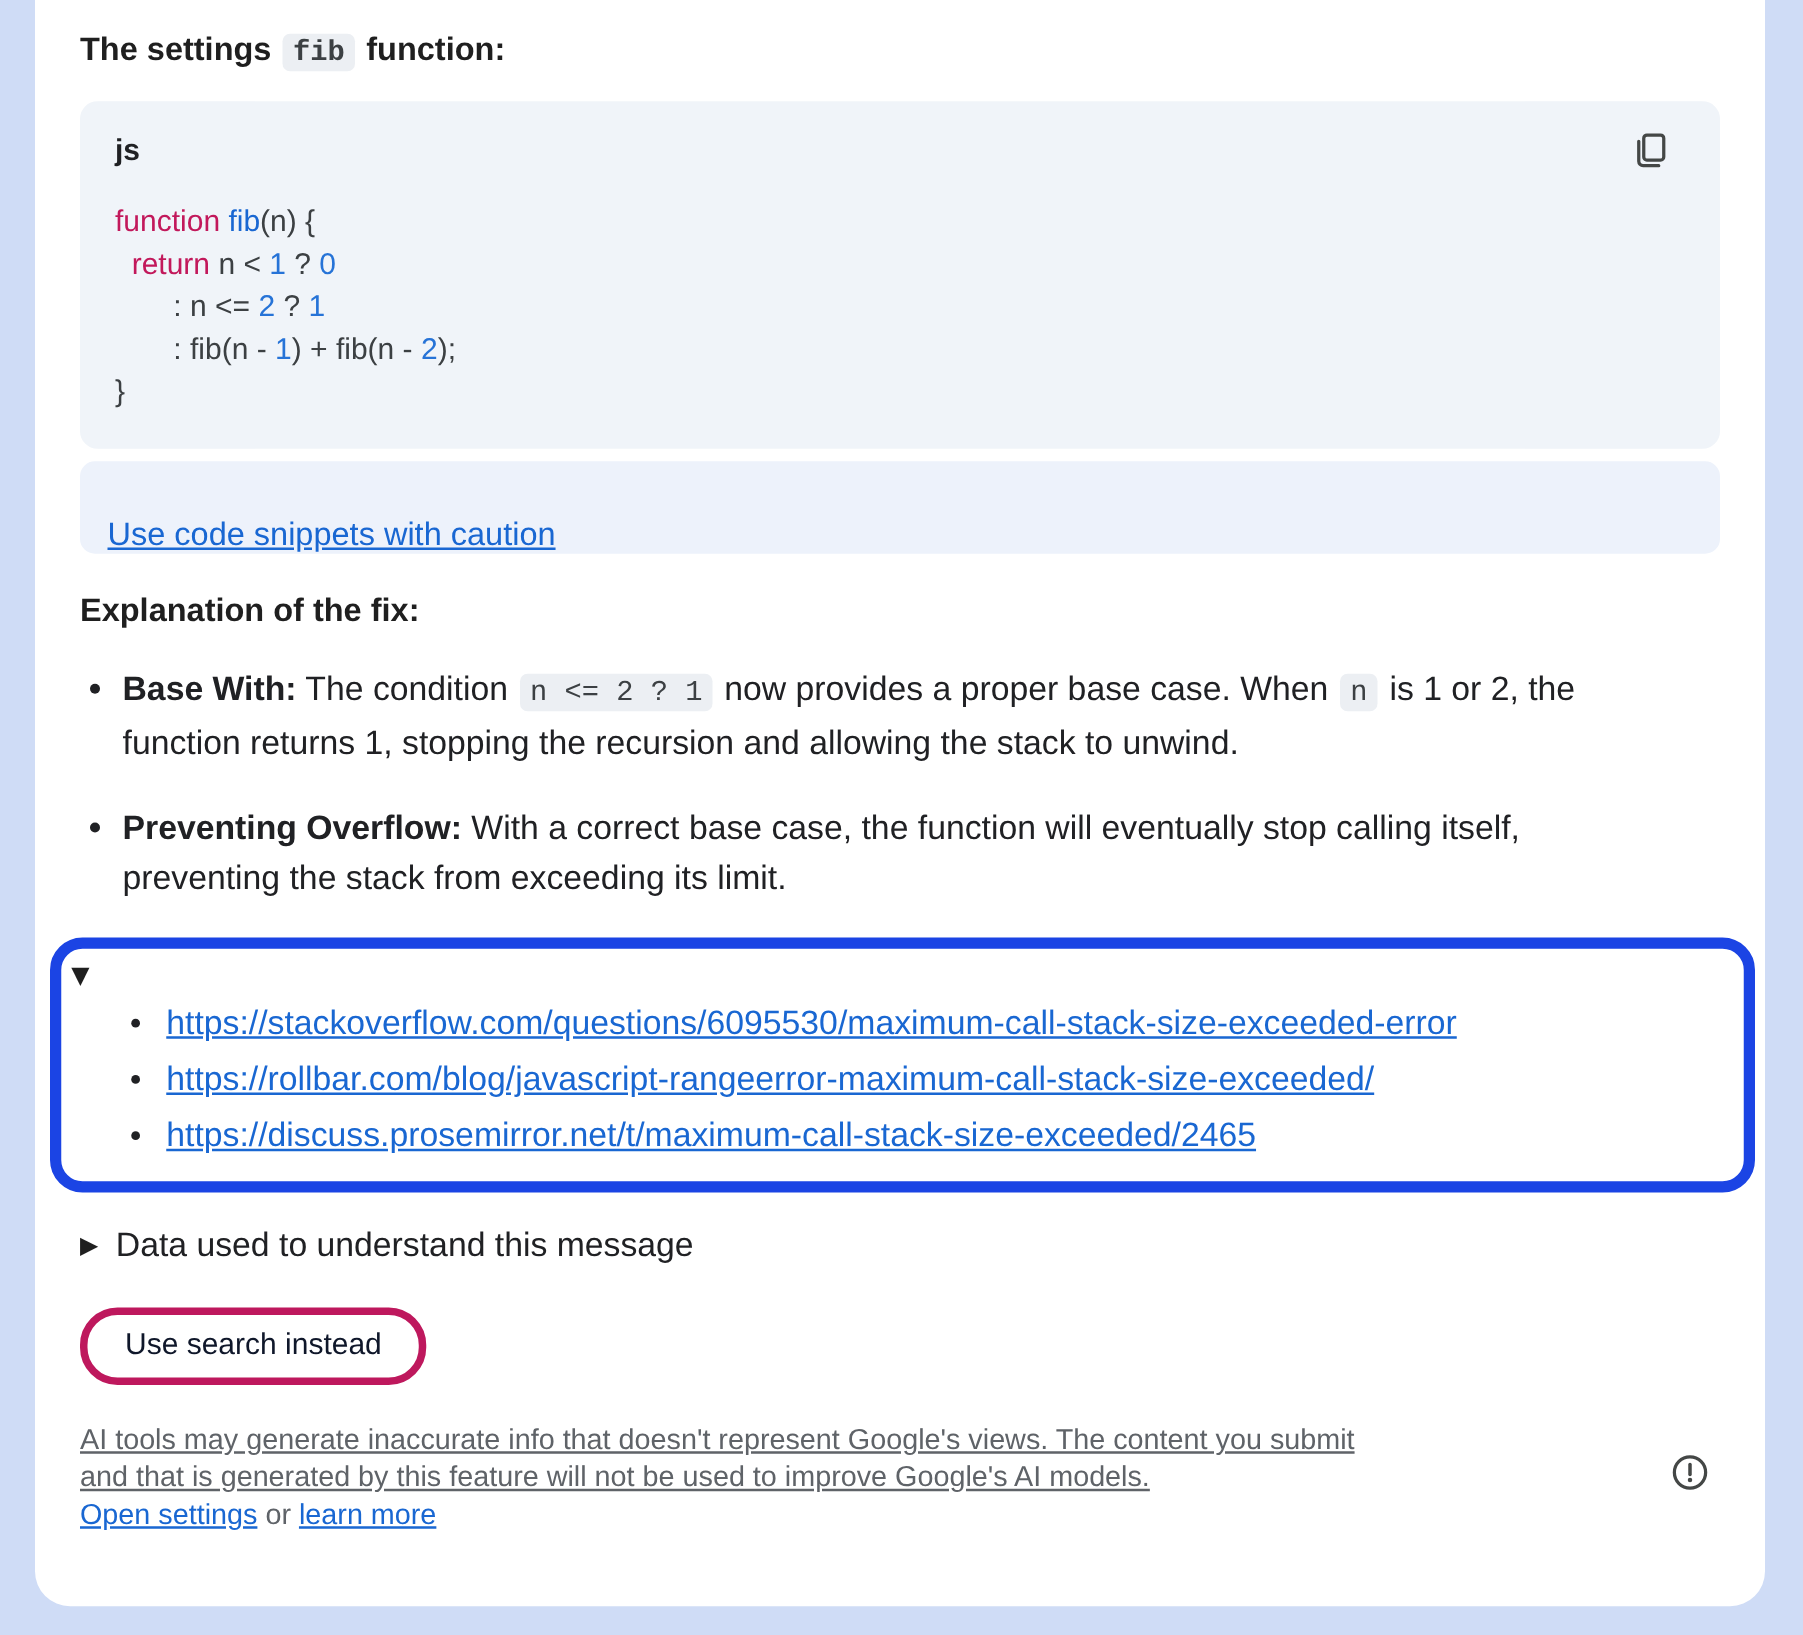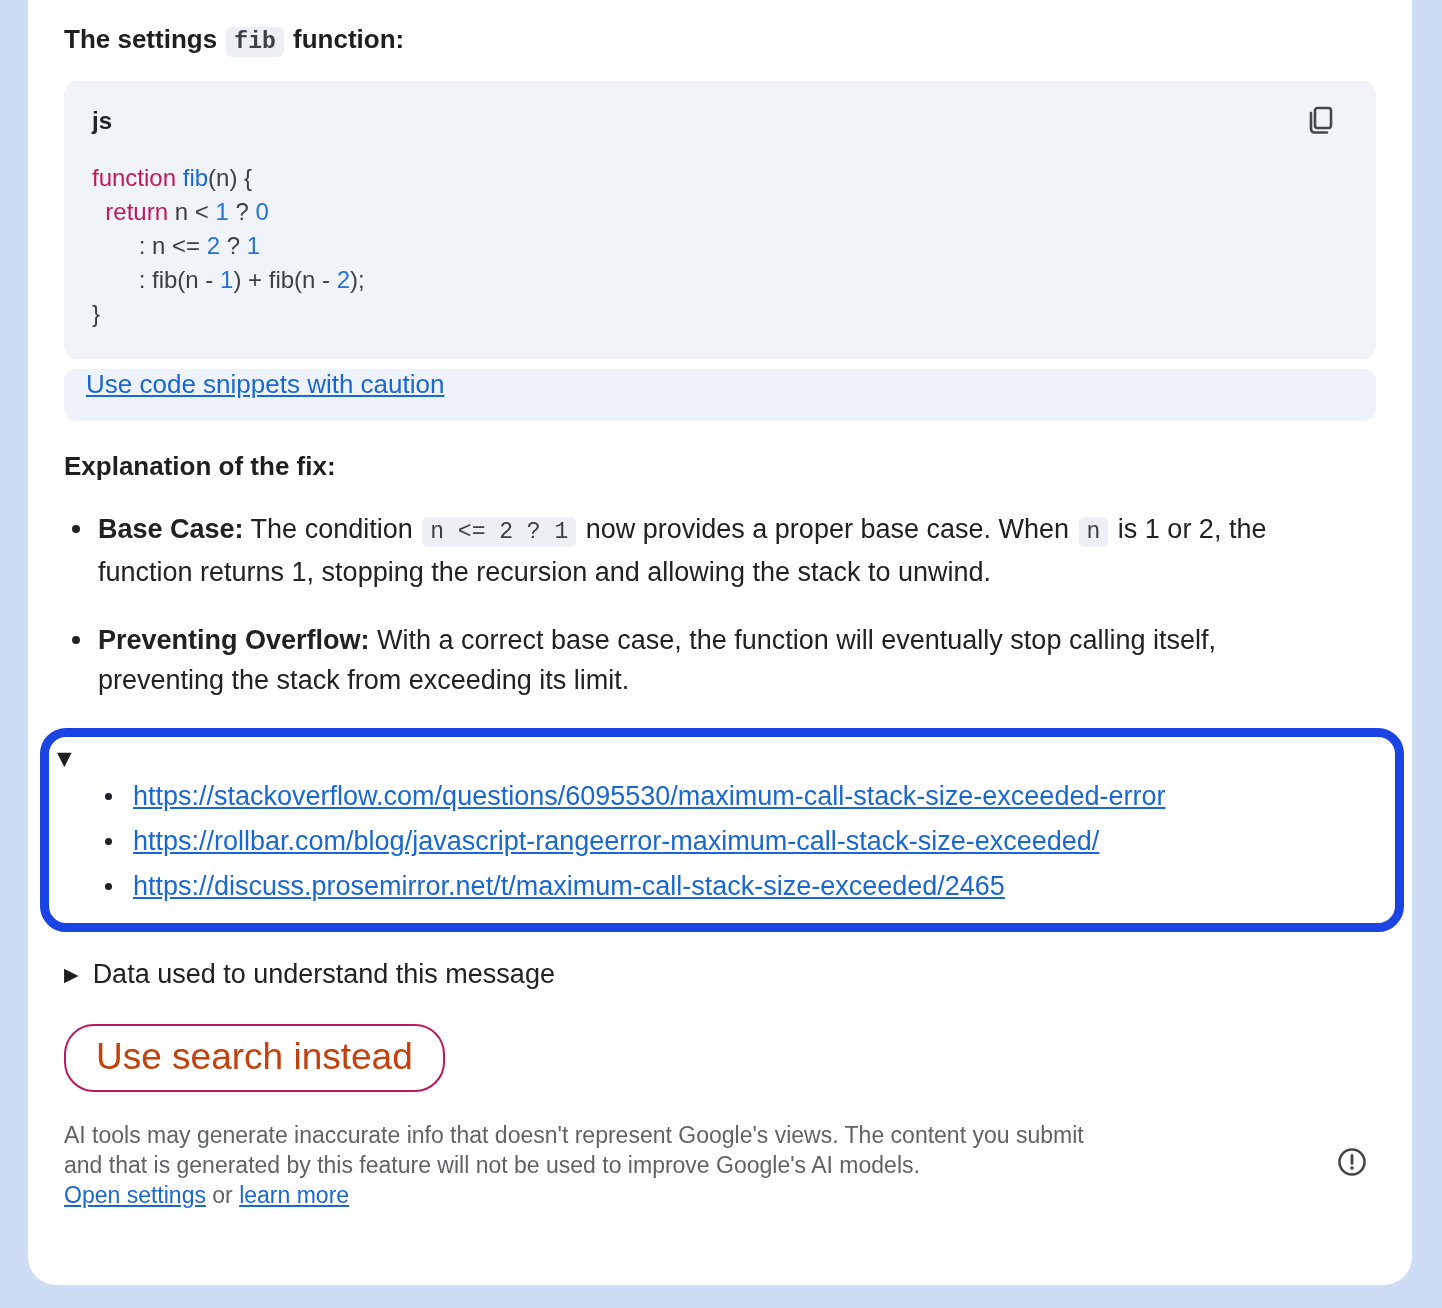--- a/index.html
+++ b/index.html
@@ -72,22 +72,22 @@
     white-space:pre;
   }
   .tk-kw{color:var(--keyword-pink);}
   .tk-fn{color:var(--link-blue);}
   .tk-num{color:#2673d7;}
   
   .caution-strip{
     margin-top:10px;
     background:var(--strip-bg);
     border-radius:12px;
-    height:52px;
-    display:flex; align-items:flex-start;
+    height:74px;
+    display:flex; align-items:flex-end;
     padding-left:22px;
   }
   a{color:var(--link-blue); text-decoration:underline; cursor:pointer;}
   .caution-strip a{font-size:26px;}
   
   .expl-heading{
     margin-top:28px;
     font-size:26px; font-weight:bold; line-height:34px;
   }
   .bullets{margin-top:26px; list-style:none;}
@@ -142,36 +142,36 @@
     margin-top:24px;
     display:flex; align-items:center; gap:14px;
     font-size:27px; line-height:36px; color:#202124;
     cursor:pointer;
   }
   
   .search-btn{
     margin-top:32px;
     display:inline-block;
     background:#ffffff;
-    border:2px solid #be185d;
+    border:6px solid #be185d;
     border-radius:30px;
     padding:10px 30px 12px 30px;
     font-family:"Liberation Sans",sans-serif;
-    font-size:37px;
-    color:#c2410c;
+    font-size:24px;
+    color:#0f172a;
     cursor:pointer;
   }
   
   .disclaimer{
     position:relative;
     margin-top:28px;
     font-size:23px; line-height:30px;
     color:var(--text-gray);
   }
-  .disclaimer-text{display:block; max-width:1052px;}
+  .disclaimer-text{display:block; max-width:1052px;text-decoration:underline;}
   .disclaimer a{font-size:23px;}
   .info-icon{
     position:absolute; right:8px; top:26px;
     width:32px; height:32px;
     background:none; border:none; padding:0; cursor:pointer;
   }
 </style>
 </head>
 <body>
 
@@ -195,21 +195,21 @@
   </div>
 
   <div class="caution-strip">
     <a>Use code snippets with caution</a>
   </div>
 
   <div class="expl-heading">Explanation of the fix:</div>
 
   <ul class="bullets">
     <li class="bullet">
-      <b>Base Case:</b><span> The condition </span><span class="inline-chip">n &lt;= 2 ? 1</span><span> now provides a proper base case. When </span><span class="inline-chip">n</span><span> is 1 or 2, the function returns 1, stopping the recursion and allowing the stack to unwind.</span>
+      <b>Base With:</b><span> The condition </span><span class="inline-chip">n &lt;= 2 ? 1</span><span> now provides a proper base case. When </span><span class="inline-chip">n</span><span> is 1 or 2, the function returns 1, stopping the recursion and allowing the stack to unwind.</span>
     </li>
     <li class="bullet">
       <b>Preventing Overflow:</b><span> With a correct base case, the function will eventually stop calling itself, preventing the stack from exceeding its limit.</span>
     </li>
   </ul>
 
   <div class="sources-box">
     <div class="sources-header">
       <span class="tri">▼</span>
     </div>

